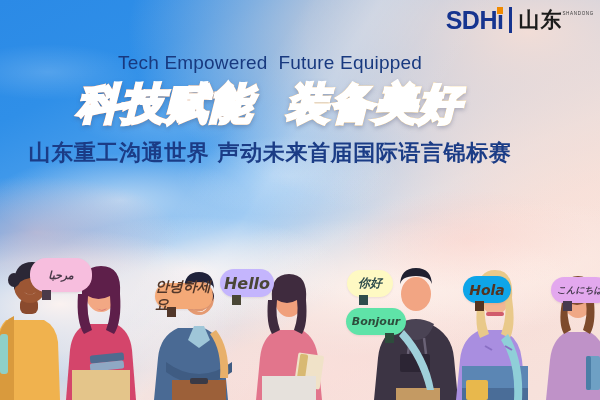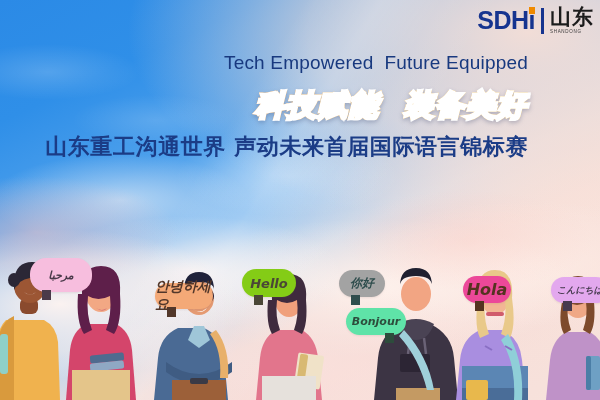--- a/index.html
+++ b/index.html
@@ -52,34 +52,34 @@
     position:absolute;top:7px;right:6px;display:flex;align-items:center;gap:6px;
   }
   .logo-mark{
     font-weight:bold;font-size:25px;letter-spacing:-.5px;color:#16348f;
     font-family:"Liberation Sans",sans-serif;line-height:1;position:relative;
   }
   .logo-mark .dot{
     position:absolute;width:6px;height:7px;background:#f08a00;right:0;top:-1px;
   }
   .logo-divider{width:3px;height:26px;background:#16348f;}
-  .logo-cn-wrap{display:flex;flex-direction:column;line-height:1;}
+  .logo-cn-wrap{display:flex;flex-direction:row;line-height:1;}
   .logo-cn{font-size:21px;font-weight:bold;color:#1b1b1b;letter-spacing:1px;
            font-family:"DejaVu Sans",sans-serif;}
   .logo-en{font-size:4.5px;color:#3a3a3a;letter-spacing:.7px;margin-top:2px;
            font-family:"Liberation Sans",sans-serif;}
 
   
-  #headline-block{position:absolute;left:0;top:52px;width:528px;text-align:right;}
+  #headline-block{position:absolute;left:6px;top:52px;width:528px;text-align:center;}
   #tagline-en{
     font-size:19px;color:#18397f;letter-spacing:.2px;
     font-family:"Liberation Sans",sans-serif;white-space:pre;
   }
   #headline-cn{
-    margin-top:16px;font-size:29px;font-weight:bold;font-style:italic;
+    margin-top:8px;font-size:42px;font-weight:bold;font-style:italic;
     letter-spacing:2px;white-space:pre;line-height:1.05;
     font-family:"DejaVu Sans",sans-serif;
     background-image:linear-gradient(95deg,#f04e17 0%,#f2601c 16%,#f47a1d 38%,#f59a20 58%,#f7b02c 76%,#ffc94b 100%);
     -webkit-background-clip:text;background-clip:text;color:transparent;
     -webkit-text-stroke:3.5px #ffffff;
     paint-order:stroke fill;
     filter:drop-shadow(0 2px 2px rgba(60,70,110,.30));
   }
   #subtitle-cn{
     margin-top:12px;font-size:22px;font-weight:bold;color:#1b3c86;
@@ -214,20 +214,20 @@
       <ellipse cx="578" cy="52" rx="14" ry="16" fill="#efa886"></ellipse>
       <path d="M562 52 q-2 -26 16 -26 q18 0 16 26 q2 22 -4 32 l-7 -4 q5 -14 3 -28 q-9 6 -18 0 q-2 14 3 28 l-7 4 q-6 -10 -2 -32 z" fill="#7d4a2c"></path>
       <rect x="586" y="106" width="14" height="34" rx="2" fill="#6ea0c4"></rect>
       <rect x="586" y="106" width="5" height="34" rx="2" fill="#4b7ea6"></rect>
     </g>
   </svg>
 
   <div id="bubbles">
       <div class="bubble tail-bl" style="left: 30px; top: 258px; width: 62px; height: 34px; background: rgb(247, 190, 222); border-color: rgb(247, 190, 222); color: rgb(74, 58, 74); font-size: 11px;">مرحبا</div>
       <div class="bubble tail-bl" style="left: 155px; top: 283px; width: 58px; height: 26px; background: rgb(244, 169, 119); border-color: rgb(244, 169, 119); color: rgb(82, 55, 42); font-size: 14px;">안녕하세요</div>
-      <div class="bubble tail-bl" style="left: 242px; top: 269px; width: 54px; height: 28px; background: #84cc16; border-color: rgb(251, 236, 112); color: rgb(74, 70, 54); font-size: 13px;">Hello</div>
-      <div class="bubble tail-bl" style="left: 339px; top: 270px; width: 46px; height: 27px; background: #a3a3a3; border-color: rgb(95, 224, 224); color: rgb(47, 77, 77); font-size: 12px;">你好</div>
+      <div class="bubble tail-bl" style="left: 220px; top: 269px; width: 54px; height: 28px; background: #c4b5fd; border-color: rgb(251, 236, 112); color: rgb(74, 70, 54); font-size: 16px;">Hello</div>
+      <div class="bubble tail-bl" style="left: 347px; top: 270px; width: 46px; height: 27px; background: #fef9c3; border-color: rgb(95, 224, 224); color: rgb(47, 77, 77); font-size: 12px;">你好</div>
       <div class="bubble tail-br" style="left: 346px; top: 308px; width: 60px; height: 27px; background: rgb(95, 227, 168); border-color: rgb(95, 227, 168); color: rgb(45, 76, 60); font-size: 11px; font-style: italic;">Bonjour</div>
-      <div class="bubble tail-bl" style="left: 463px; top: 276px; width: 48px; height: 27px; background: #ec4899; border-color: rgb(246, 169, 87); color: rgb(84, 51, 32); font-size: 16px; font-style: italic;">Hola</div>
+      <div class="bubble tail-bl" style="left: 463px; top: 276px; width: 48px; height: 27px; background: #0ea5e9; border-color: rgb(246, 169, 87); color: rgb(84, 51, 32); font-size: 14px; font-style: italic;">Hola</div>
       <div class="bubble tail-bl" style="left: 551px; top: 277px; width: 58px; height: 26px; background: rgb(227, 168, 238); border-color: rgb(227, 168, 238); color: rgb(70, 58, 78); font-size: 9px;">こんにちは</div>
     </div>
 
 </div>
 
 </body></html>

